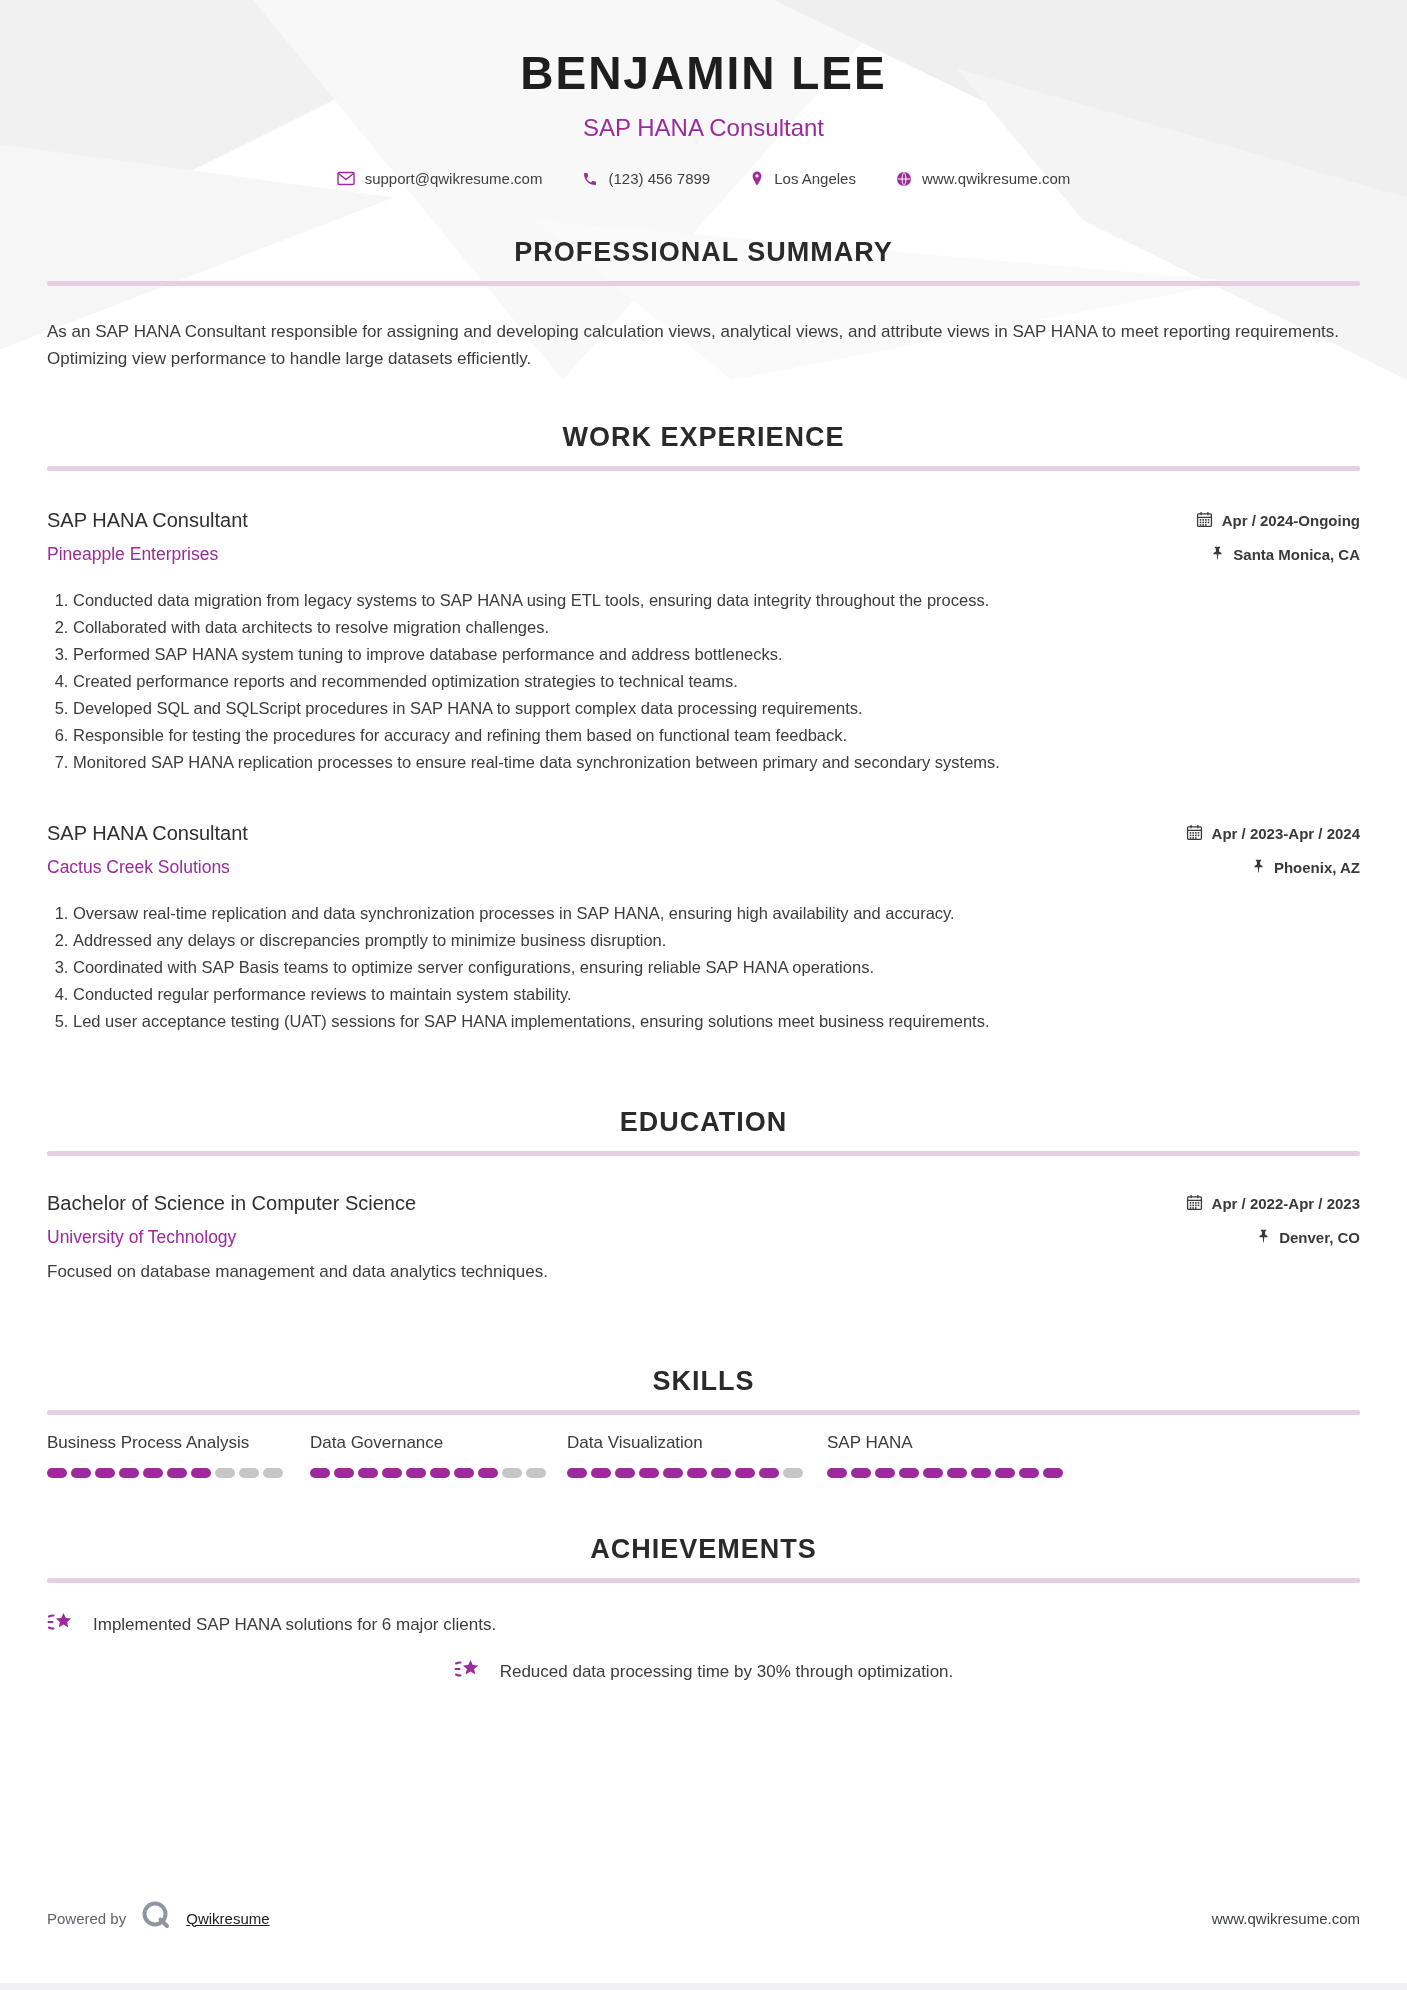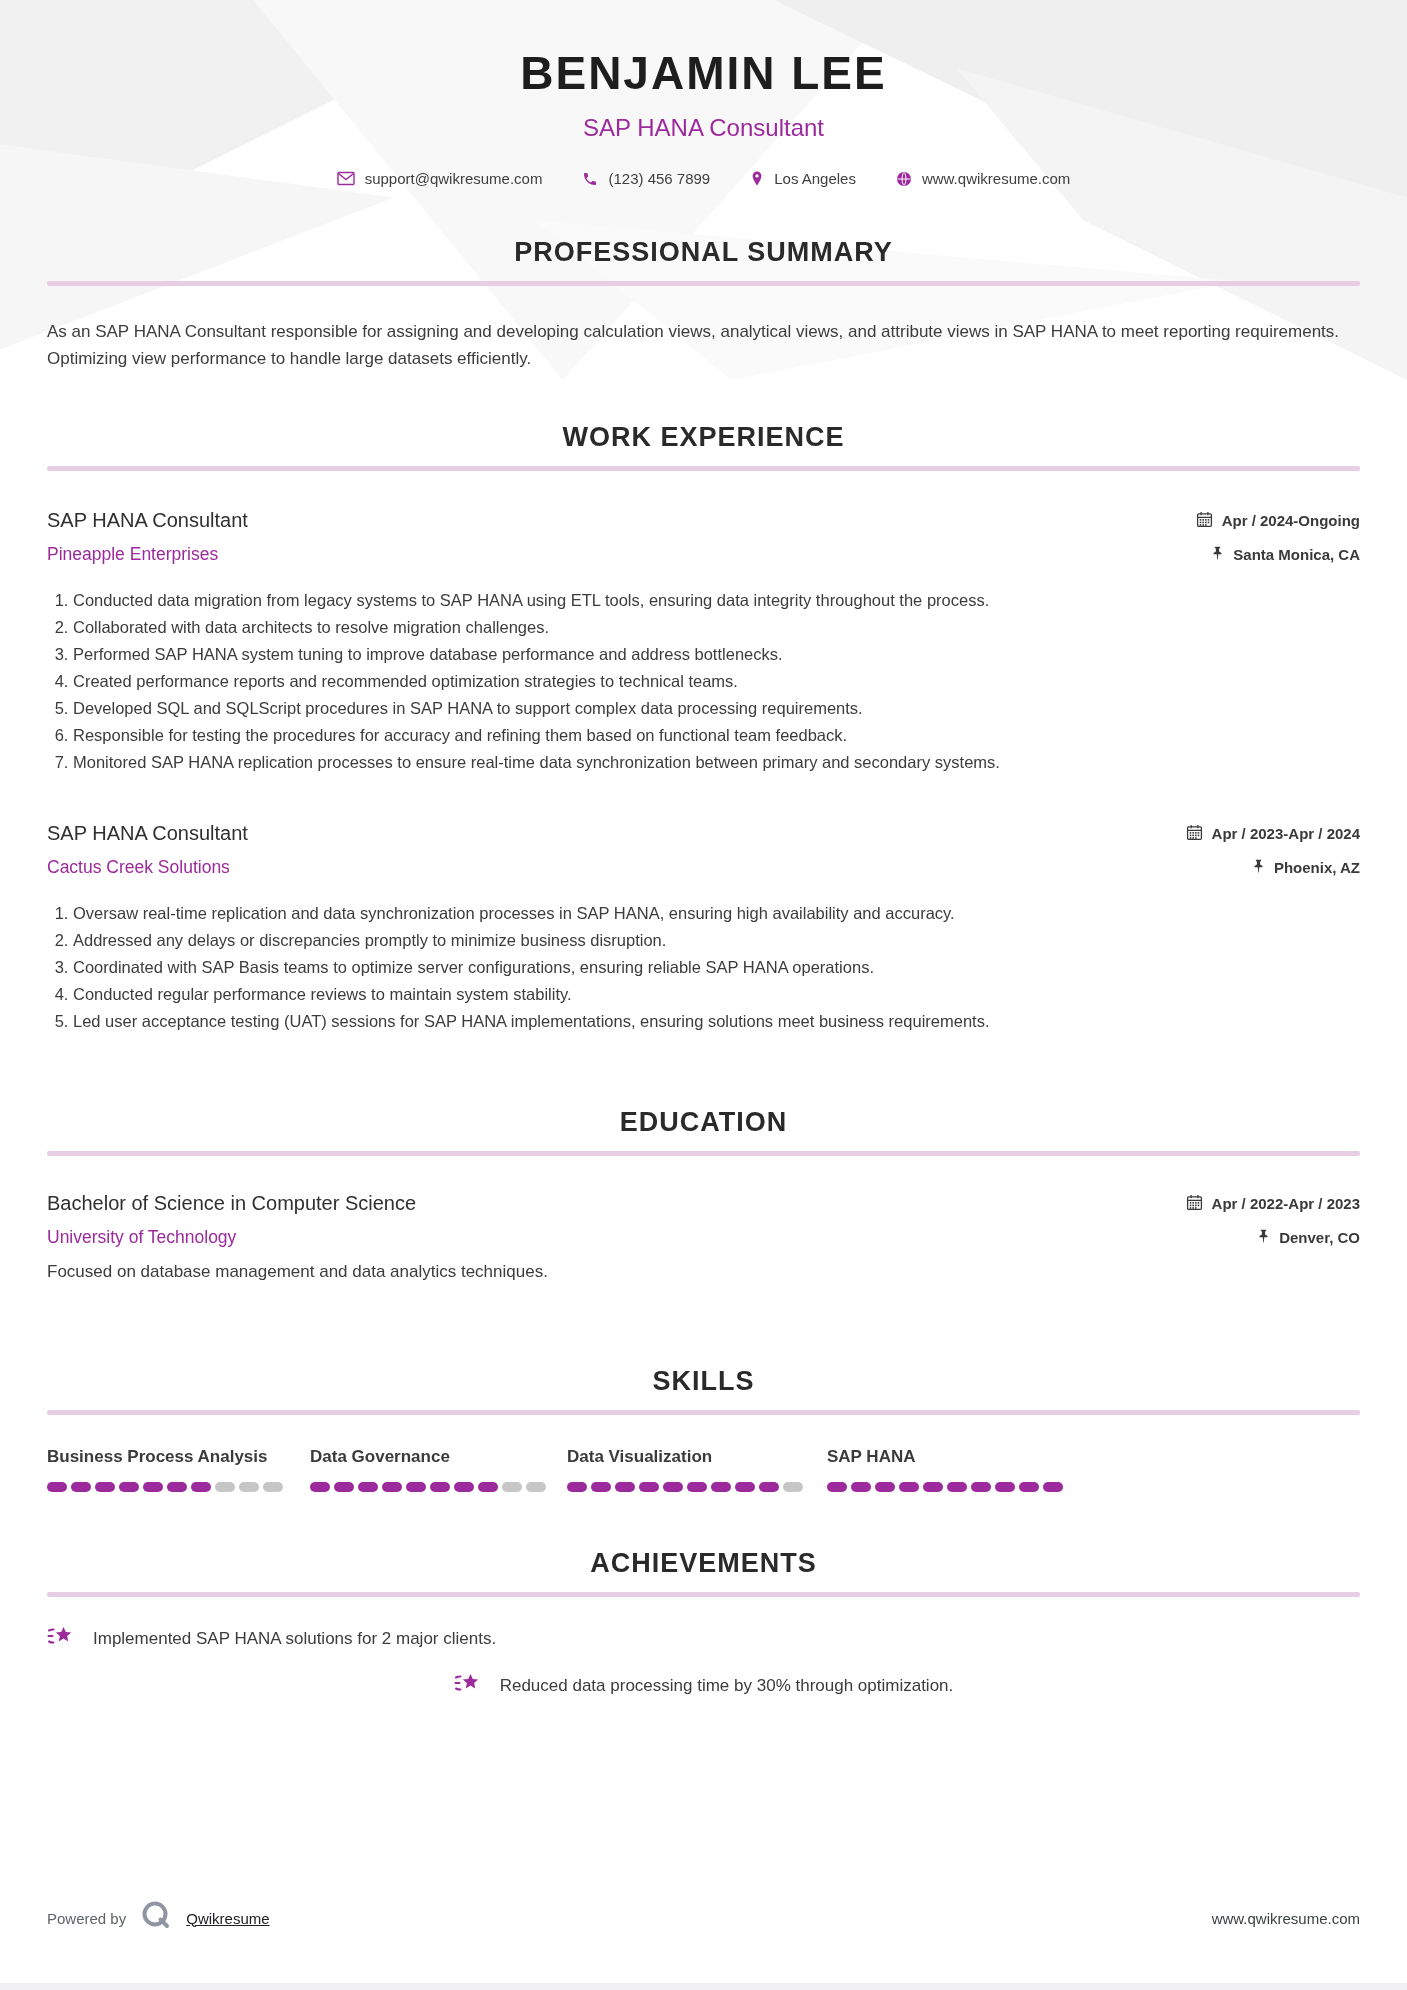--- a/index.html
+++ b/index.html
@@ -42,21 +42,21 @@
   .meta { display:flex; align-items:center; gap:9px; font-size:15px; color:#3a3a3a;font-weight:bold; }
   .company-row { margin-top:12px;text-align:center; }
   .company { font-size:17.5px; color:var(--accent); }
   ol.bullets { margin-top:22px; padding-left:26px; font-size:16.5px; line-height:27px; color:#3c3c3c; }
 
   .mt-edu { margin-top:72px; }
   .edu { margin-top:36px; }
   .edu-note { margin-top:14px; font-size:17px; color:#3c3c3c; }
 
   .mt-skills { margin-top:84px; }
-  .skills-grid { margin-top:32px; display:grid; grid-template-columns:263px 257px 260px 280px;font-weight:bold; }
+  .skills-grid { margin-top:18px; display:grid; grid-template-columns:263px 257px 260px 280px; }
   .skill-label { font-size:17px; color:#3b3b3b; }
   .skill-bar { display:flex; gap:4px; margin-top:15px; }
   .seg { width:20px; height:10px; border-radius:5px; background:var(--accent); }
   .seg.empty { background:#c6c6c6; }
 
   .mt-ach { margin-top:56px; }
   .ach-list { margin-top:28px; }
   .ach-item { display:flex; align-items:center; gap:20px; font-size:17px; color:#3c3c3c; }
   .ach-item + .ach-item { margin-top:20px;justify-content:center; }
 
@@ -334,21 +334,21 @@
   <div class="ach-list" id="achievements">
       <div class="ach-item">
         <span><svg width="26" height="22" viewBox="0 0 26 22">
             <g stroke="#9C2A9C" stroke-width="2" stroke-linecap="round" fill="none">
               <path d="M2 5.5c1.5-.8 3-1.2 4.5-1.1"></path>
               <path d="M1.5 11h4"></path>
               <path d="M2 16.5c1.5.8 3 1.2 4.5 1.1"></path>
             </g>
             <path fill="#9C2A9C" d="M16.5 2l2.3 5 5.4.5-4.1 3.6 1.2 5.3-4.8-2.8-4.8 2.8 1.2-5.3L8.8 7.5l5.4-.5z"></path>
           </svg></span>
-        <span>Implemented SAP HANA solutions for 2 major clients.</span>
+        <span>Implemented SAP HANA solutions for 6 major clients.</span>
       </div>
       <div class="ach-item">
         <span><svg width="26" height="22" viewBox="0 0 26 22">
             <g stroke="#9C2A9C" stroke-width="2" stroke-linecap="round" fill="none">
               <path d="M2 5.5c1.5-.8 3-1.2 4.5-1.1"></path>
               <path d="M1.5 11h4"></path>
               <path d="M2 16.5c1.5.8 3 1.2 4.5 1.1"></path>
             </g>
             <path fill="#9C2A9C" d="M16.5 2l2.3 5 5.4.5-4.1 3.6 1.2 5.3-4.8-2.8-4.8 2.8 1.2-5.3L8.8 7.5l5.4-.5z"></path>
           </svg></span>

